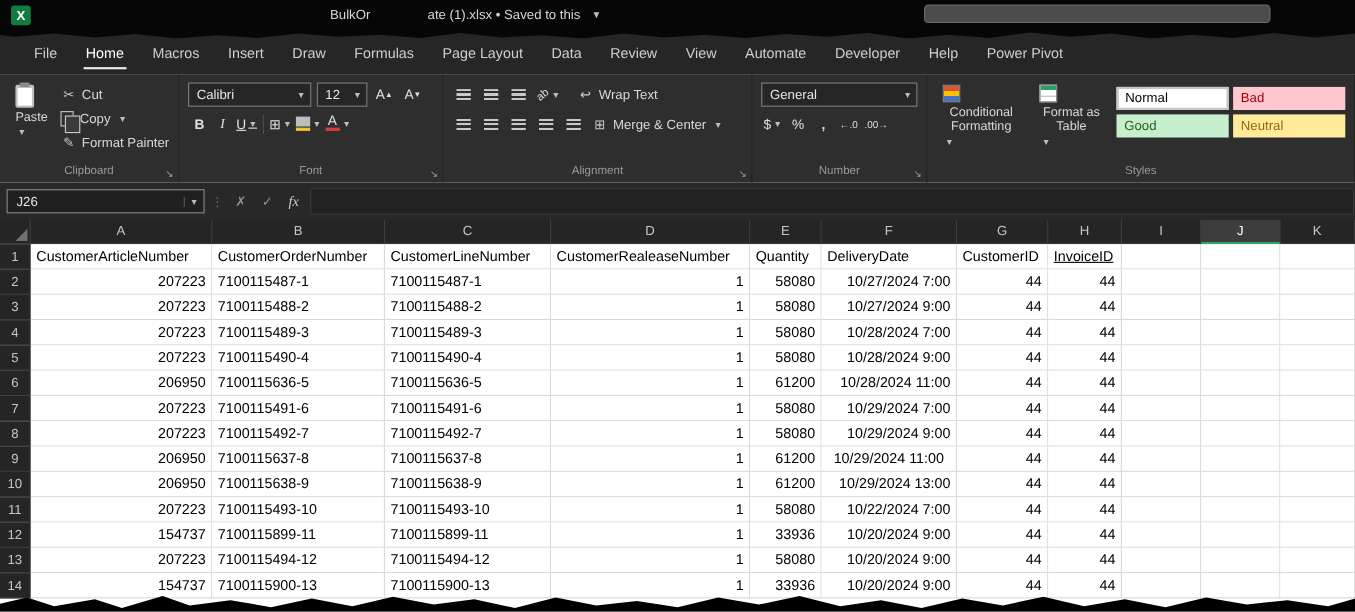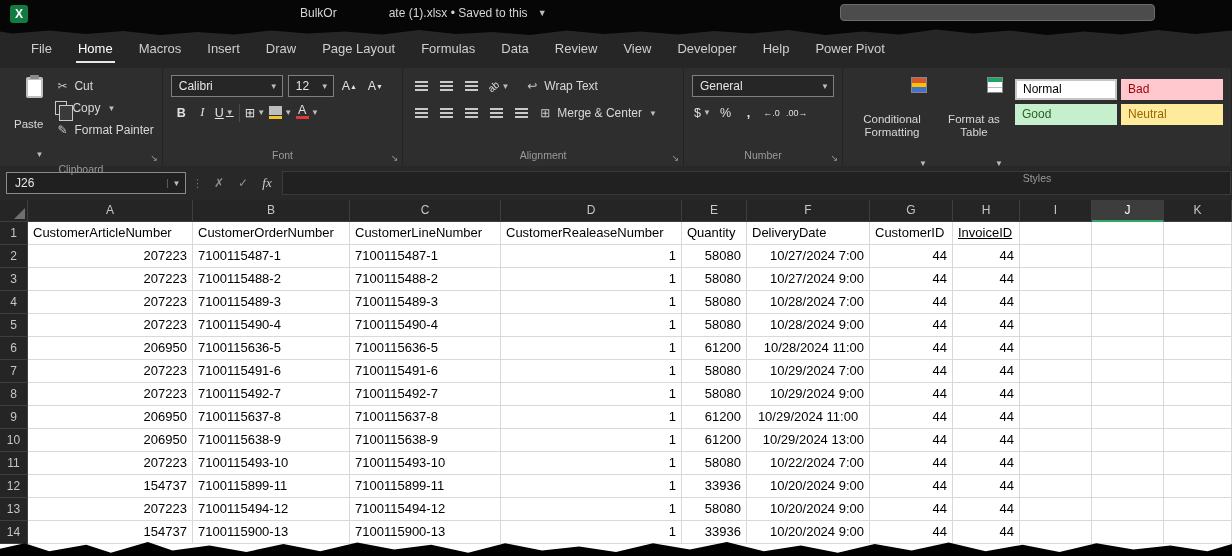--- a/index.html
+++ b/index.html
@@ -27,21 +27,21 @@
   .tab.active { color:#ffffff; }
   .tab.active::after { content:""; position:absolute; left:11px; right:11px; bottom:5px; height:2px; background:#e8e8e8; }
 
   
   .ribbon { height:98px; background:#2e2e2e; display:flex; color:#d8d8d8; }
   .rgroup { position:relative; display:flex; flex-direction:column; border-right:1px solid #232323; }
   .rcontent { flex:1; display:flex; padding:7px 8px 0 8px; gap:6px; }
   .rlabel { height:19px; text-align:center; color:#9a9a9a; font-size:10.5px; line-height:17px; }
   .launcher { position:absolute; right:4px; bottom:3px; font-size:9px; color:#9a9a9a; cursor:pointer; }
   .chev { font-size:8px; color:#bdbdbd; margin-left:2px; }
-  .bigbtn { display:flex; flex-direction:column; align-items:flex-end; font-size:11.5px; gap:20px; padding:2px 6px; cursor:pointer; text-align:center; }
+  .bigbtn { display:flex; flex-direction:column; align-items:flex-start; font-size:11.5px; gap:3px; padding:2px 6px; cursor:pointer; text-align:center; }
   .smallrow { display:flex; align-items:center; gap:5px; font-size:12px; height:22px; cursor:pointer; white-space:nowrap; }
   .col { display:flex; flex-direction:column; justify-content:flex-start; }
   .icon12 { width:14px; text-align:center; color:#c9c9c9; font-size:12px; }
   .clip-icon { width:17px; height:21px; background:#bfbfbf; border-radius:2px; position:relative; }
   .clip-icon::before { content:""; position:absolute; left:2px; top:3px; right:2px; bottom:2px; background:#fff; }
   .clip-icon::after { content:""; position:absolute; left:4px; top:-2px; width:9px; height:4px; background:#8a8a8a; border-radius:1px; }
   .copy-icon { width:12px; height:14px; border:1px solid #c9c9c9; position:relative; background:#2e2e2e; }
   .copy-icon::before { content:""; position:absolute; left:3px; top:3px; width:12px; height:14px; border:1px solid #c9c9c9; background:#3a3a3a; }
   .combo { height:22px; background:#262626; border:1px solid #7f7f7f; color:#e6e6e6; font-size:12px; display:flex; align-items:center; padding:0 4px 0 7px; justify-content:space-between; cursor:pointer; }
   .fbtn { min-width:21px; height:21px; display:flex; align-items:center; justify-content:center; font-size:12.5px; color:#e0e0e0; cursor:pointer; padding:0 2px; }
@@ -94,25 +94,26 @@
     <div class="tb-search"></div>
   </div>
   <div class="torn-top"></div>
 
   <div class="menubar">
       <div class="tab">File</div>
       <div class="tab active">Home</div>
       <div class="tab">Macros</div>
       <div class="tab">Insert</div>
       <div class="tab">Draw</div>
+      <div class="tab">Formulas</div>
       <div class="tab">Page Layout</div>
-      <div class="tab">Formulas</div>
       <div class="tab">Data</div>
       <div class="tab">Review</div>
       <div class="tab">View</div>
+      <div class="tab">Automate</div>
       <div class="tab">Developer</div>
       <div class="tab">Help</div>
       <div class="tab">Power Pivot</div>
     </div>
 
   <div class="ribbon">
 
     <div class="rgroup" style="width:168px;">
       <div class="rcontent">
         <div class="bigbtn">

